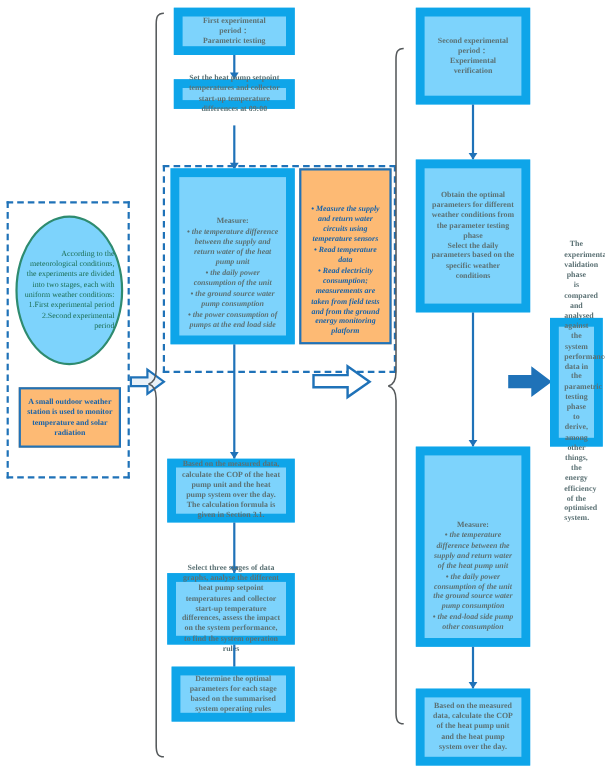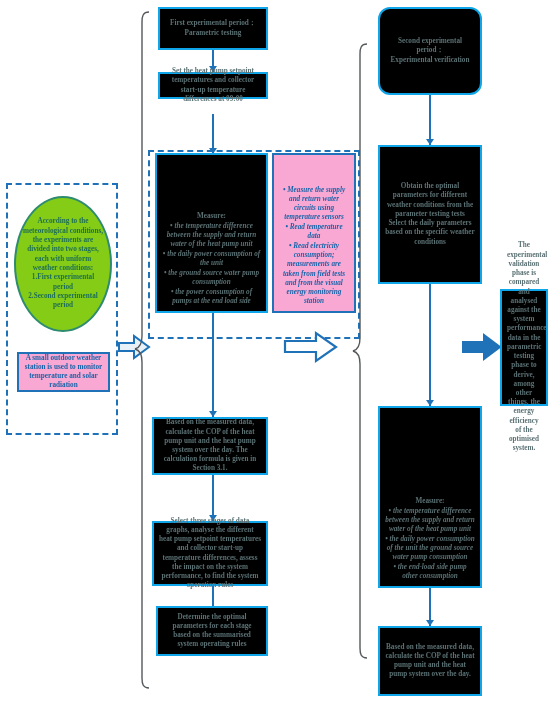--- a/index.html
+++ b/index.html
@@ -12,36 +12,36 @@
   }
   #canvas {
     position: relative;
     width: 550px;
     height: 705px;
     background: #ffffff;
   }
   
   .box {
     position: absolute;
-    border: 2px solid #0ea5e9;
-    background: #000000;
+    border: 8px solid #0ea5e9;
+    background: #7dd3fc;
     display: flex;
     align-items: center;
     justify-content: center;
     text-align: center;
     color: #5b7174;
     font-size: 7.2px;
     line-height: 1.28;
     padding: 4px 5px;
     font-weight: bold;
   }
   .box .inner { width: 100%; }
   .box.blue {
     border: 2px solid #1f72b8;
-    background: #f9a8d4;
+    background: #fdba74;
     color: #1a63a8;
   }
   .box.measure { align-items: flex-end; }
   .box.measure .inner { padding-top: 2px; }
   
   ul.bl {
     list-style: none;
     margin: 0;
     padding: 0;
     text-align: center;
@@ -54,30 +54,30 @@
   }
   ul.bl li::before {
     content: "\2022\00a0";
   }
   .hd { margin-bottom: 0.5px; }
 
   
   .ellipse {
     position: absolute;
     border: 2px solid #2e8b6f;
-    background: #84cc16;
+    background: #7dd3fc;
     border-radius: 50%;
     display: flex;
     align-items: center;
     justify-content: center;
-    text-align: center;
+    text-align: right;
     color: #1e6f55;
     font-size: 7.2px;
     line-height: 1.3;
-    font-weight: bold;
+    font-weight: normal;
     padding: 6px 6px;
   }
   
   .dashframe {
     position: absolute;
     border: 2.5px dashed #1f72b8;
     background: transparent;
   }
   
   .vline {
@@ -104,21 +104,21 @@
 <div id="canvas">
 
   <div class="dashframe" style="left:6px; top:183px; width:112px; height:252px;"></div>
 
   <div class="ellipse" style="left:14px; top:196px; width:98px; height:136px;">
     <span class="inner" style="white-space:pre-line;">According to the meteorological conditions, the experiments are divided into two stages, each with uniform weather conditions:
 1.First experimental period
 2.Second experimental period</span>
   </div>
 
-  <div class="box blue" style="left:17px; top:352px; width:93px; height:40px;">
+  <div class="box blue" style="left:17px; top:352px; width:93px; height:55px;">
     <span class="inner">A small outdoor weather station is used to monitor temperature and solar radiation</span>
   </div>
 
   <div class="blockarrow" style="left:118px; top:333px; width:32px; height:28px;">
     <svg width="32" height="28" viewBox="0 0 32 28">
       <polygon points="1,10 16,10 16,3 31,14 16,25 16,18 1,18" fill="#e9f1f8" stroke="#1f72b8" stroke-width="2" stroke-linejoin="miter"></polygon>
     </svg>
   </div>
 
   <div class="brace" style="left:134px; top:10px; width:16px; height:680px;">
@@ -154,21 +154,21 @@
         <li>the power consumption of pumps at the end load side</li>
       </ul>
     </div>
   </div>
 
   <div class="box blue measure" style="left:272px; top:153px; width:84px; height:160px;">
     <div class="inner" style="padding-top:28px;">
       <ul class="bl">
         <li>Measure the supply and return water circuits using temperature sensors</li>
         <li>Read temperature data</li>
-        <li>Read electricity consumption; measurements are taken from field tests and from the visual energy monitoring station</li>
+        <li>Read electricity consumption; measurements are taken from field tests and from the ground energy monitoring platform</li>
       </ul>
     </div>
   </div>
 
   <div class="vline" style="left:212px; top:313px; height:104px;"></div>
   <div class="arrowhead" style="left:209px; top:411px;"></div>
 
   <div class="box" style="left:152px; top:417px; width:116px; height:58px;">
     <span class="inner">Based on the measured data, calculate the COP of the heat pump unit and the heat pump system over the day. The calculation formula is given in Section 3.1.</span>
   </div>
@@ -192,30 +192,30 @@
       <polygon points="1,11 32,11 32,3 52,17 32,31 32,22 1,22" fill="#ffffff" stroke="#1f72b8" stroke-width="2.2" stroke-linejoin="miter"></polygon>
     </svg>
   </div>
 
   <div class="brace" style="left:352px; top:42px; width:16px; height:620px;">
     <svg width="16" height="620" viewBox="0 0 16 620" preserveAspectRatio="none">
       <path d="M15,2 C9,2 8,6 8,12 L8,296 C8,304 5,308 1,309 C5,310 8,314 8,322 L8,606 C8,612 9,616 15,616" fill="none" stroke="#55595b" stroke-width="1.4"></path>
     </svg>
   </div>
 
-  <div class="box" style="left:378px; top:7px; width:104px; height:88px;border-radius:12px;">
+  <div class="box" style="left:378px; top:7px; width:104px; height:88px;">
     <span class="inner" style="white-space:pre-line;">Second experimental period：
 Experimental verification</span>
   </div>
 
   <div class="vline" style="left:429px; top:95px; height:50px;"></div>
   <div class="arrowhead" style="left:426px; top:139px;"></div>
 
   <div class="box" style="left:378px; top:145px; width:104px; height:139px;">
-    <span class="inner" style="white-space:pre-line;">Obtain the optimal parameters for different weather conditions from the parameter testing tests
+    <span class="inner" style="white-space:pre-line;">Obtain the optimal parameters for different weather conditions from the parameter testing phase
 Select the daily parameters based on the specific weather conditions</span>
   </div>
 
   <div class="vline" style="left:429px; top:284px; height:122px;"></div>
   <div class="arrowhead" style="left:426px; top:400px;"></div>
 
   <div class="box measure" style="left:378px; top:406px; width:104px; height:182px;">
     <div class="inner" style="padding-top:22px;">
       <div class="hd">Measure:</div>
       <ul class="bl">

